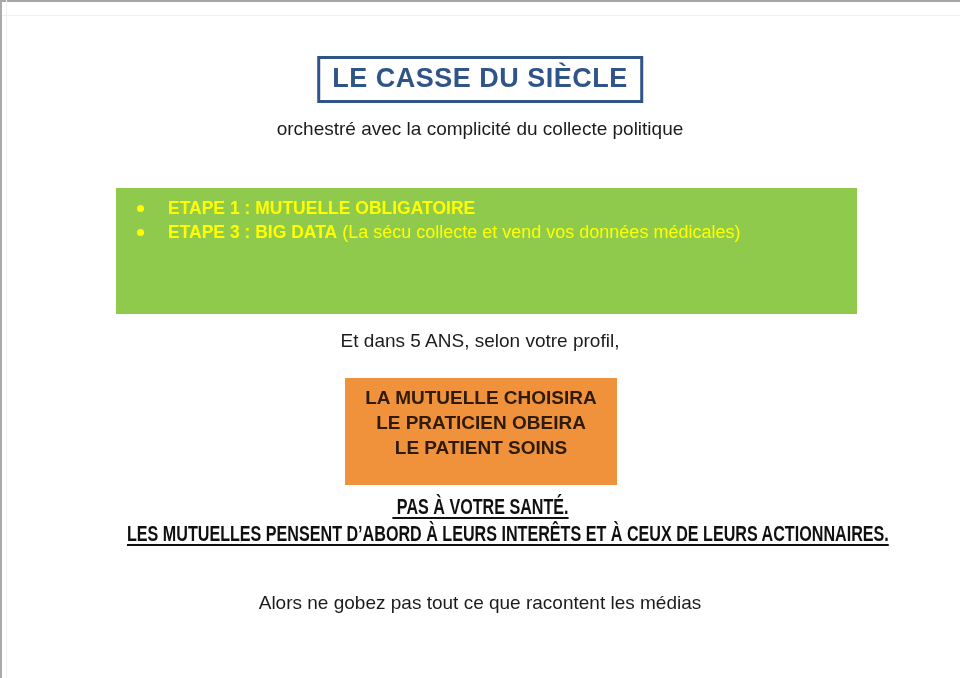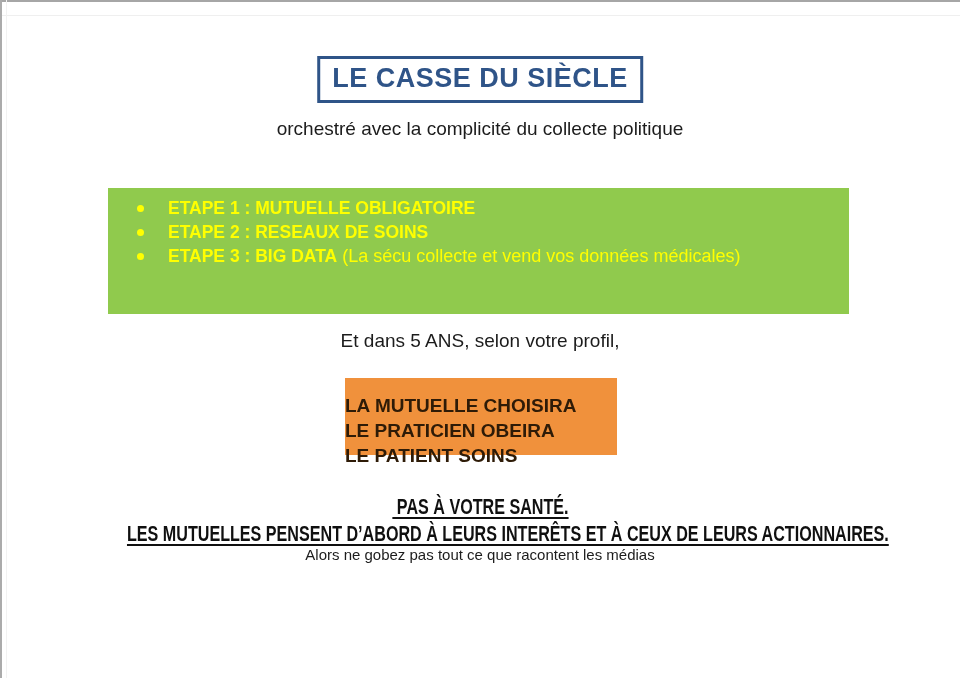--- a/index.html
+++ b/index.html
@@ -21,79 +21,76 @@
     color:var(--title-blue);
     font-weight:700;font-size:27px;letter-spacing:.5px;
     padding:4px 12px 6px;white-space:nowrap;
     background:#fff;
   }
   .subtitle{
     position:absolute;top:118px;left:0;width:100%;
     text-align:center;font-size:19px;color:#1c1c1c;
   }
   .green-box{
-    position:absolute;top:188px;left:108px;width:741px;height:126px;
-    background:var(--green-box);box-sizing:border-box;padding-top:8px;padding-left:8px;
+    position:absolute;top:188px;left:116px;width:741px;height:126px;
+    background:var(--green-box);box-sizing:border-box;padding-top:8px;
   }
   .steps{list-style:none;margin:0;padding:0;}
   .step{
     position:relative;padding-left:52px;
     color:var(--step-yellow);font-weight:700;font-size:17.5px;line-height:24px;
     white-space:nowrap;
   }
   .step .dot{
     position:absolute;left:21px;top:9px;width:7px;height:7px;border-radius:50%;
     background:var(--step-yellow);
   }
   .step .normal{font-weight:400;font-size:18px;}
   .interlude{
     position:absolute;top:330px;left:0;width:100%;
     text-align:center;font-size:19px;color:#1c1c1c;
   }
   .orange-box{
-    position:absolute;top:378px;left:345px;width:272px;height:77px;
-    background:var(--orange-box);box-sizing:border-box;padding-top:15px;
-    text-align:left;color:var(--orange-text);
+    position:absolute;top:378px;left:345px;width:272px;height:107px;
+    background:var(--orange-box);box-sizing:border-box;padding-top:7px;
+    text-align:center;color:var(--orange-text);
     font-weight:700;font-size:19px;line-height:25px;
   }
   .warning{
     position:absolute;top:494px;left:0;width:100%;
     text-align:center;color:#101010;
   }
   .warning .squeeze{
     display:inline-block;transform:scaleX(0.75);transform-origin:center;
     font-weight:700;font-size:21.5px;line-height:27px;white-space:nowrap;
     text-decoration:underline;text-decoration-thickness:2px;text-underline-offset:3px;
   }
   .footer-line{
-    position:absolute;top:546px;left:0;width:100%;
-    text-align:center;font-size:15px;color:#1c1c1c;
+    position:absolute;top:592px;left:0;width:100%;
+    text-align:center;font-size:19px;color:#1c1c1c;
   }
 </style>
 </head>
 <body>
 
 <div>
 
   <div class="edge-top"></div>
   <div class="hairline-h"></div>
   <div class="hairline-v"></div>
   <div class="edge-left"></div>
 
   <div class="title-box">LE CASSE DU SIÈCLE</div>
 
   <div class="subtitle">orchestré avec la complicité du collecte politique</div>
 
   <div class="green-box">
     <ul class="steps">
       <li class="step">
         <span class="dot"></span><span>ETAPE 1 : MUTUELLE OBLIGATOIRE</span><span class="normal"></span>
-      </li>
-      <li class="step">
-        <span class="dot"></span><span>ETAPE 2 : RESEAUX DE SOINS</span><span class="normal"></span>
       </li>
       <li class="step">
         <span class="dot"></span><span>ETAPE 3 : BIG DATA</span><span class="normal"> (La sécu collecte et vend vos données médicales)</span>
       </li>
     </ul>
   </div>
 
   <div class="interlude">Et dans 5 ANS, selon votre profil,</div>
 
   <div class="orange-box">

